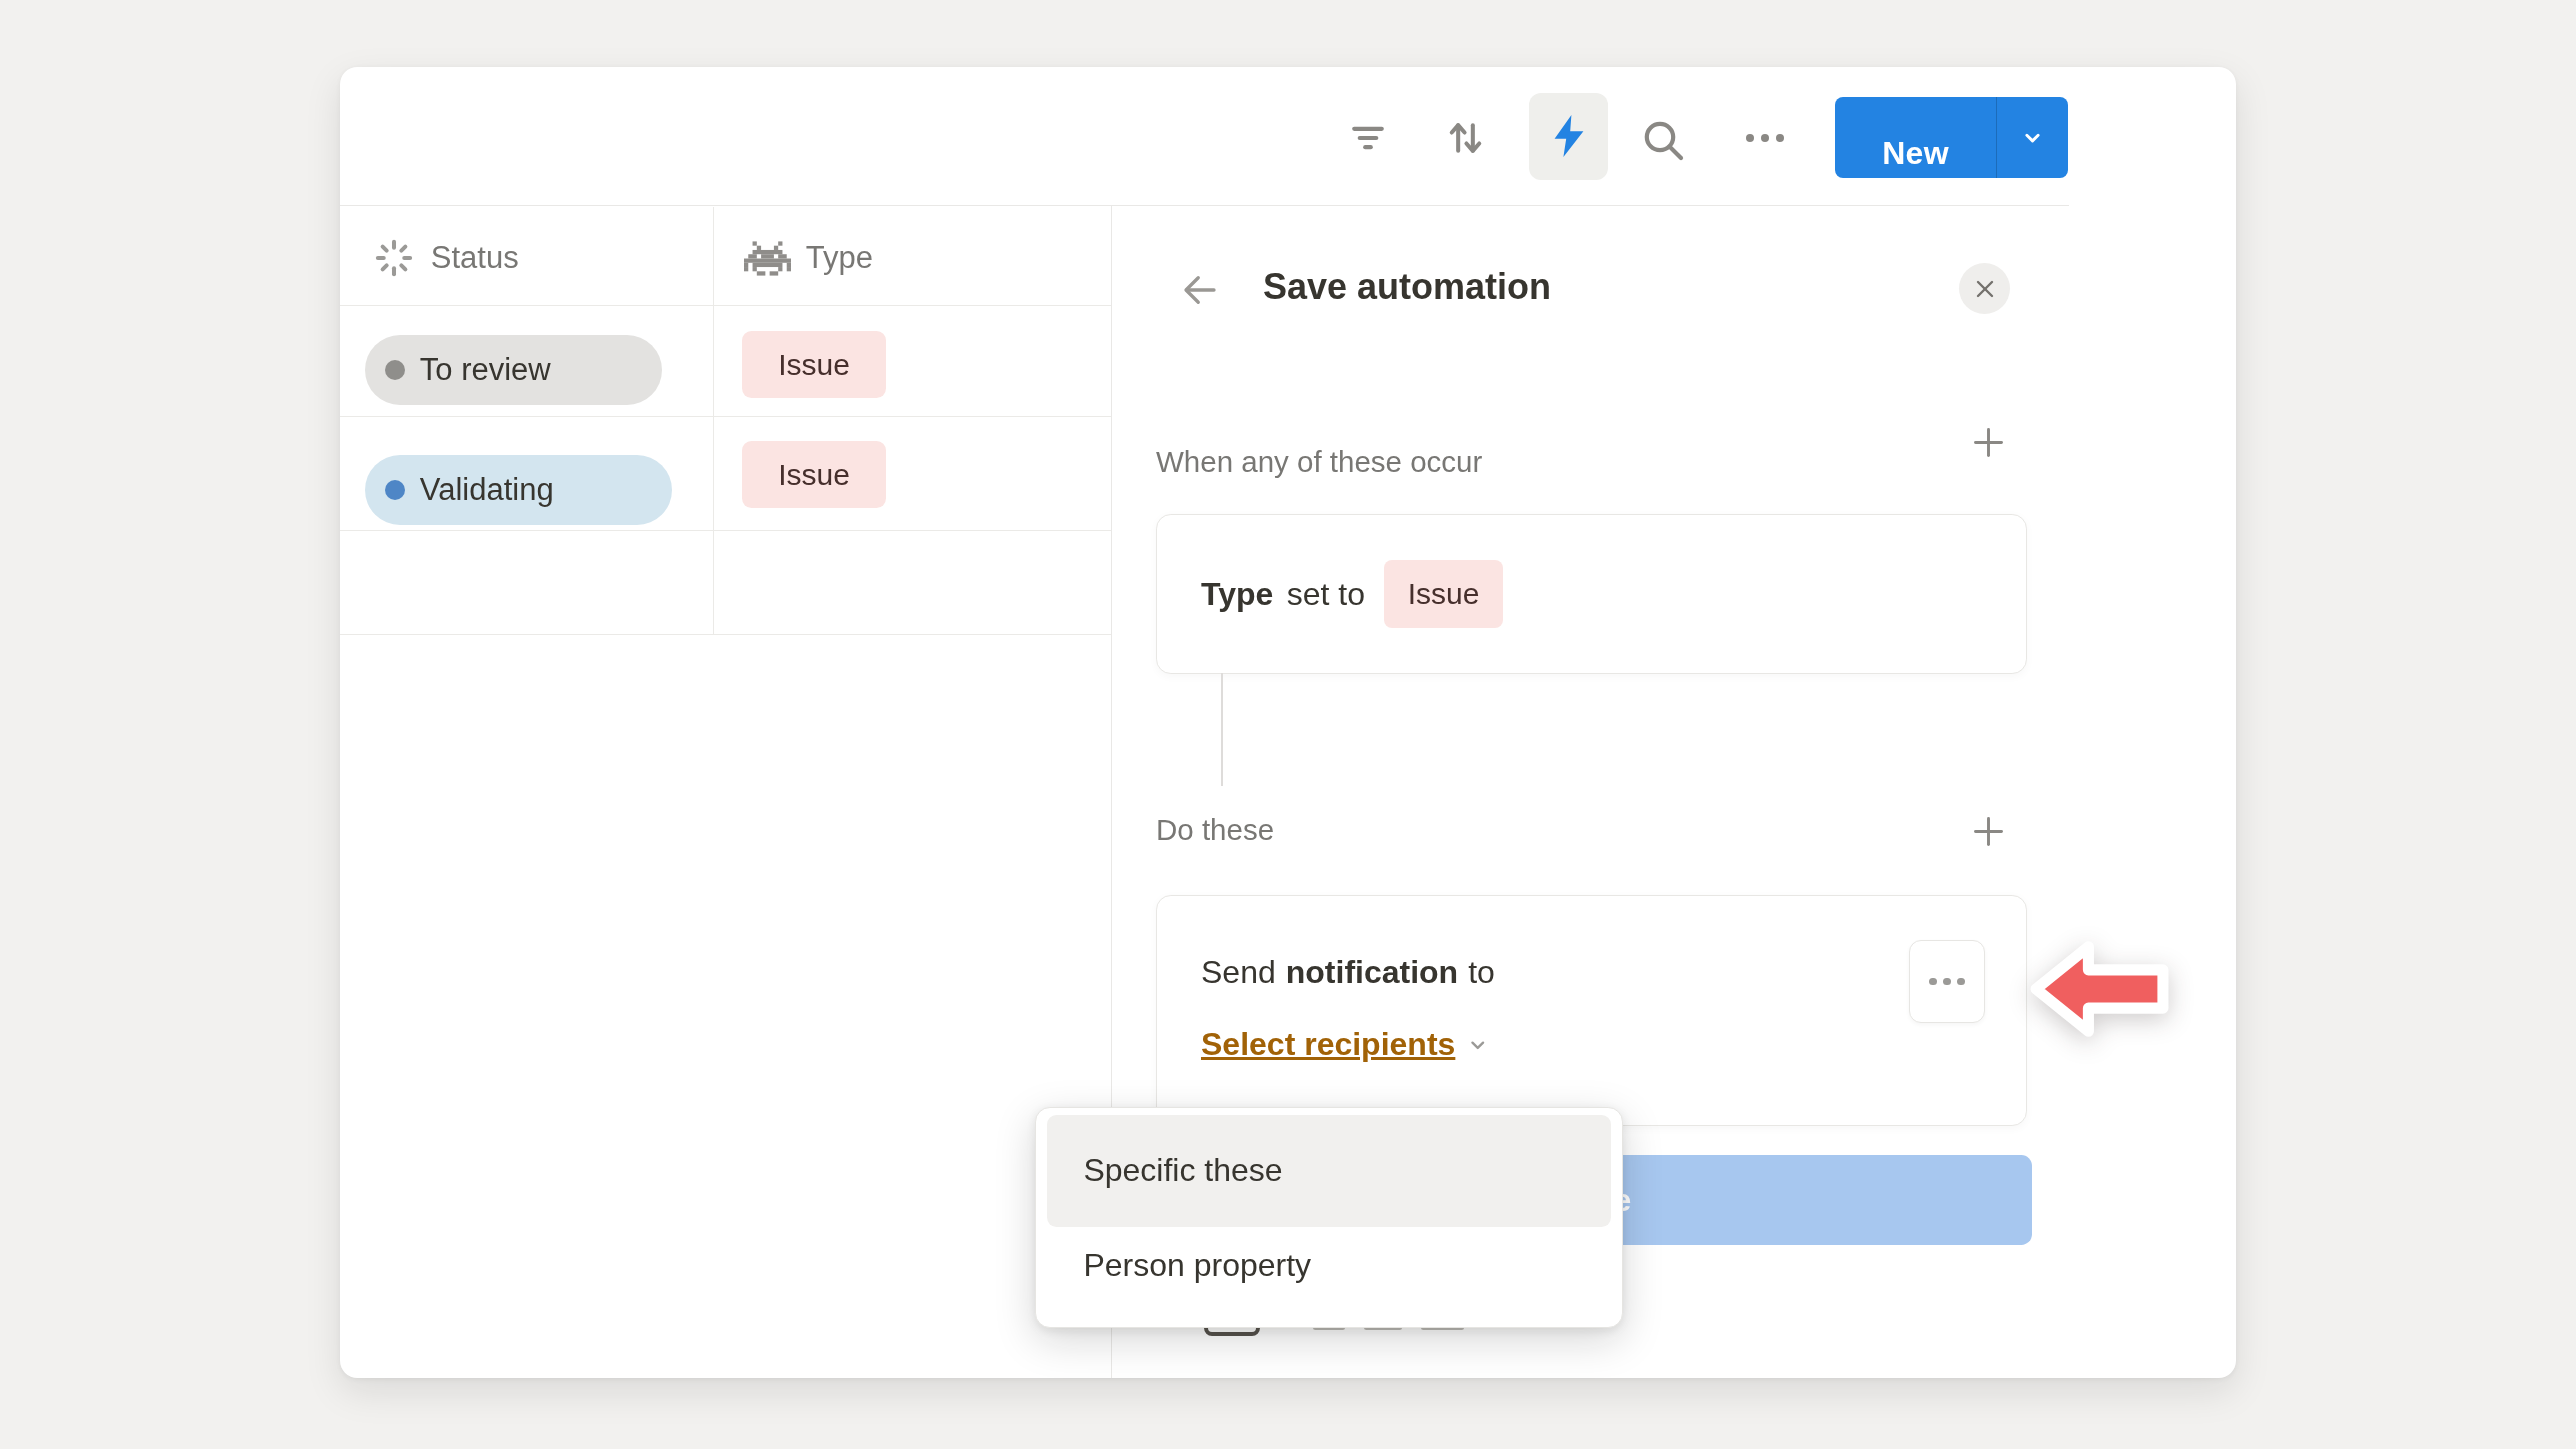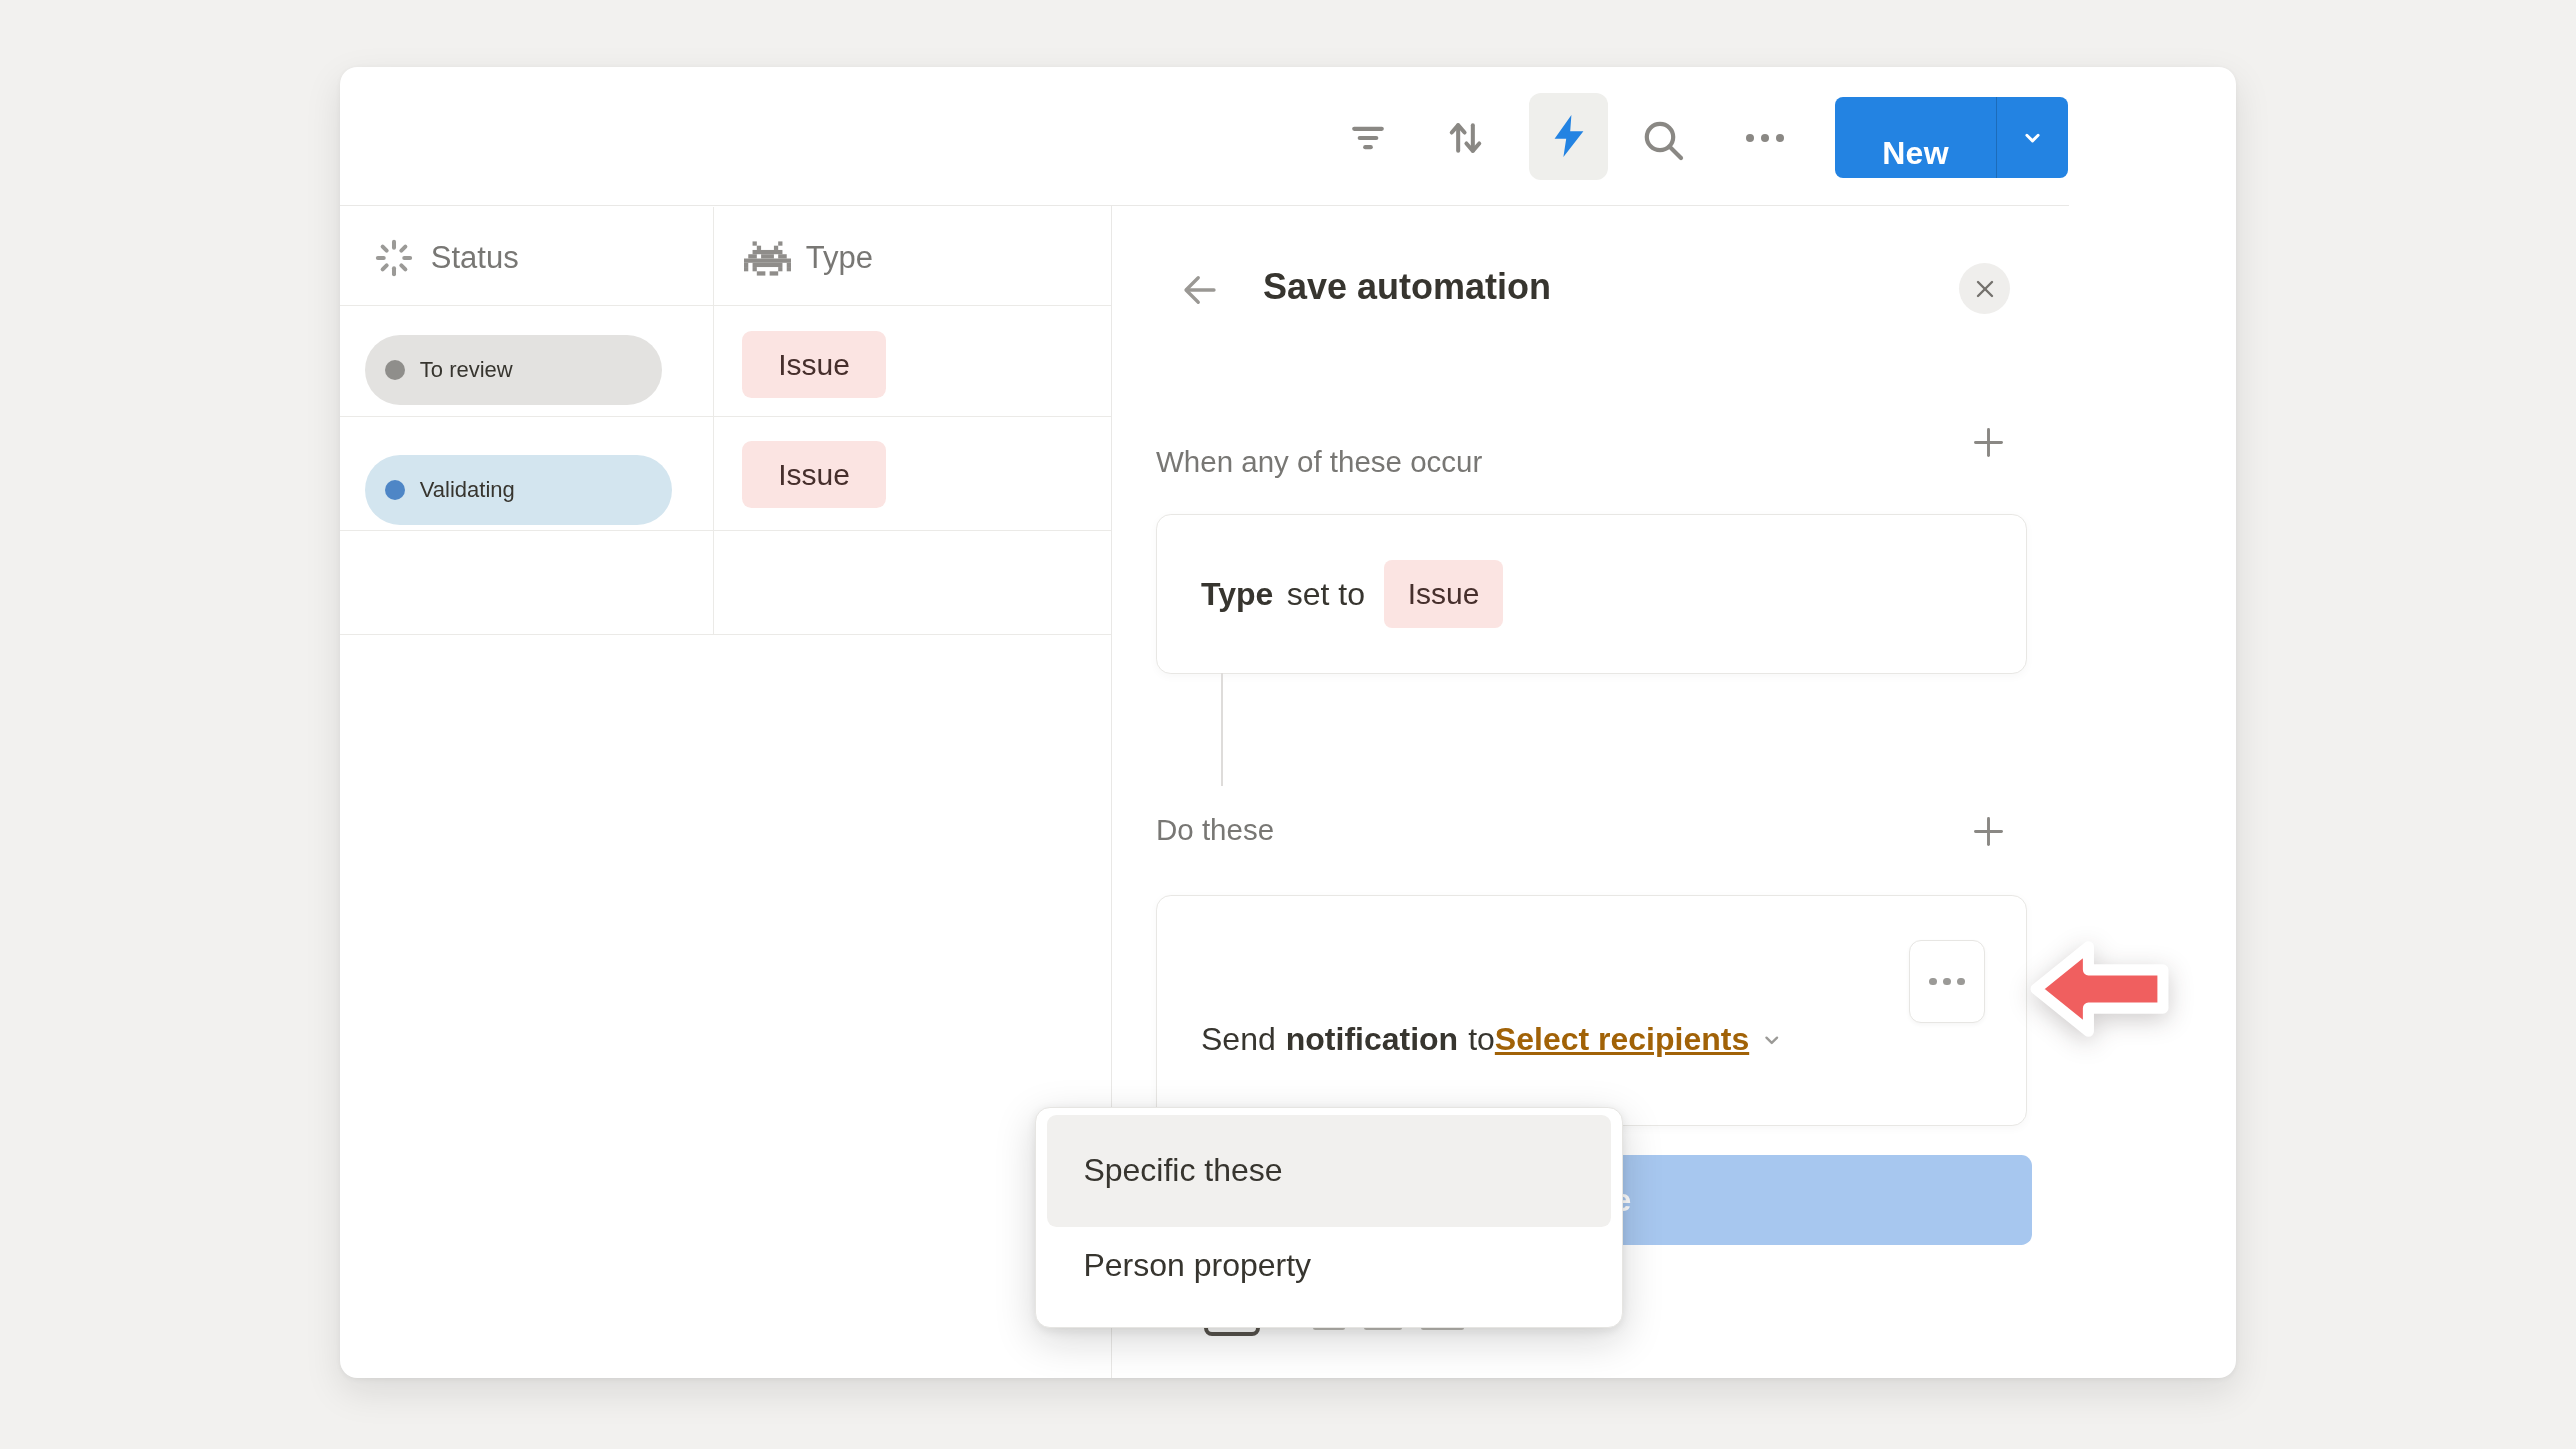--- a/index.html
+++ b/index.html
@@ -25,43 +25,43 @@
   }
   .new-btn .label-part{width:161px;display:flex;align-items:center;justify-content:center;
     font-size:32px;font-weight:700;letter-spacing:0.3px;margin-top:32px;}
   .new-btn .split{width:1.3px;background:rgba(18,70,120,.38);margin:0;}
   .new-btn .chev-part{flex:1;display:flex;align-items:center;justify-content:center;}
   .toolbar-divider{left:0;top:138px;width:1729px;height:1.3px;background:#e9e8e6;}
   
   .hline{height:1.3px;background:#ebeae7;left:0;width:772px;}
   .vline{width:1.3px;background:#ebeae7;}
   .col-head{display:flex;align-items:center;gap:14.8px;color:#787774;font-size:31px;}
-  .pill{display:flex;align-items:center;border-radius:40px;font-size:22px;color:#37352f;}
+  .pill{display:flex;align-items:center;border-radius:40px;font-size:31px;color:#37352f;}
   .pill .dot{width:20px;height:20px;border-radius:50%;margin:0 14.8px 0 20px;}
   .tag{display:flex;align-items:center;justify-content:center;border-radius:9.4px;
     font-size:30px;color:#462f2c;}
   
   .panel-title{font-size:36px;font-weight:700;color:#37352f;}
   .close-btn{left:1619px;top:196px;width:51px;height:51px;border-radius:50%;
     background:#efeeec;display:flex;align-items:center;justify-content:center;cursor:pointer;}
   .section-label{font-size:29.5px;color:#787774;}
   .card{
     border:1.3px solid #e8e7e4;border-radius:14.8px;background:#fff;
     box-shadow:0 2.7px 8px rgba(20,20,18,.03);
   }
   .trigger-card{left:816px;top:447px;width:871px;height:160px;
     display:flex;align-items:center;padding-left:44px;gap:13.4px;font-size:32px;}
   .trigger-card .prop{font-weight:700;}
   .issue-chip{display:inline-flex;align-items:center;justify-content:center;
     background:#fbe4e2;border-radius:8px;height:68px;padding:0 24px;
     font-size:30px;color:#462f2c;margin-left:5.4px;}
   .connector{left:881px;top:606px;width:2px;height:113px;background:#dedcda;}
   .action-card{left:816px;top:828px;width:871px;height:231px;
-    display:flex;flex-direction:row;justify-content:flex-start;
-    padding:58px 0 0 44px;font-size:32px;}
+    display:flex;flex-direction:column;justify-content:flex-start;
+    padding:58px 0 0 44px;gap:35px;font-size:32px;}
   .line-tokens{display:flex;align-items:center;gap:10px;}
   .bold{font-weight:700;}
   .link-blue{color:#a16207;font-weight:700;cursor:pointer;display:flex;align-items:center;gap:9.4px;text-decoration:underline;}
   .more-btn{left:1569px;top:873px;width:76px;height:83px;border-radius:12px;
     background:#fff;border:1.3px solid #e7e6e3;box-shadow:0 2px 4px rgba(20,20,18,.04);
     display:flex;align-items:center;justify-content:center;gap:6.7px;cursor:pointer;}
   .more-btn i{width:7.4px;height:7.4px;border-radius:50%;background:#9b9a97;}
   .save-btn{left:816px;top:1088px;width:876px;height:90px;border-radius:10.7px;
     background:#a7c7ef;color:#ffffff;font-size:32px;font-weight:700;
     display:flex;align-items:center;justify-content:center;z-index:5;cursor:default;}

